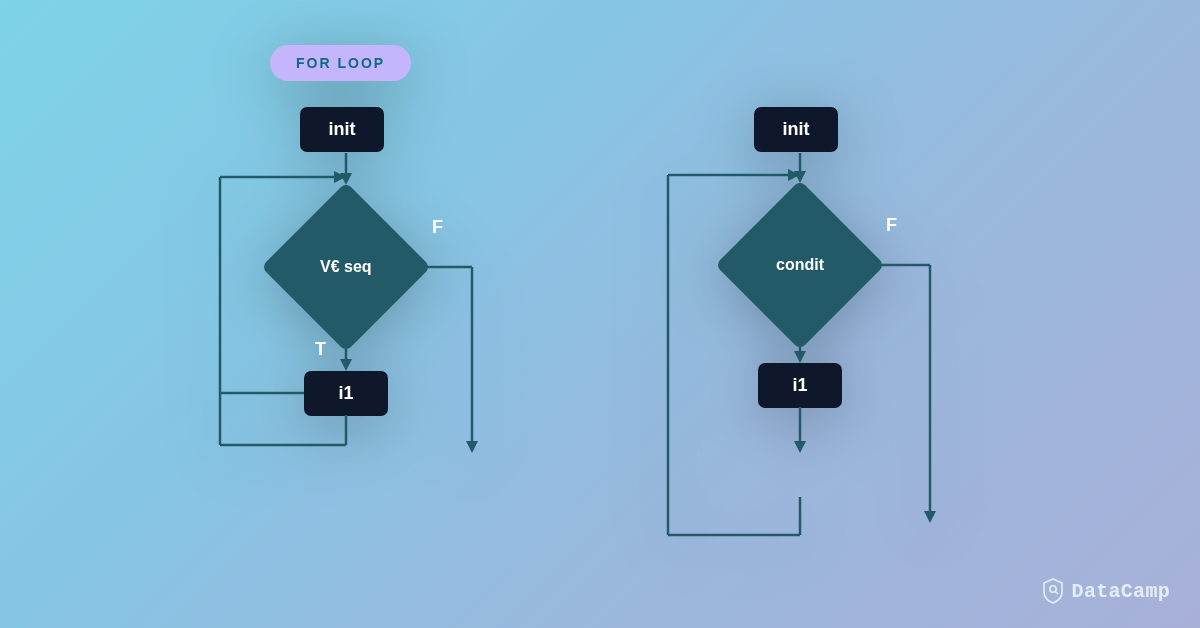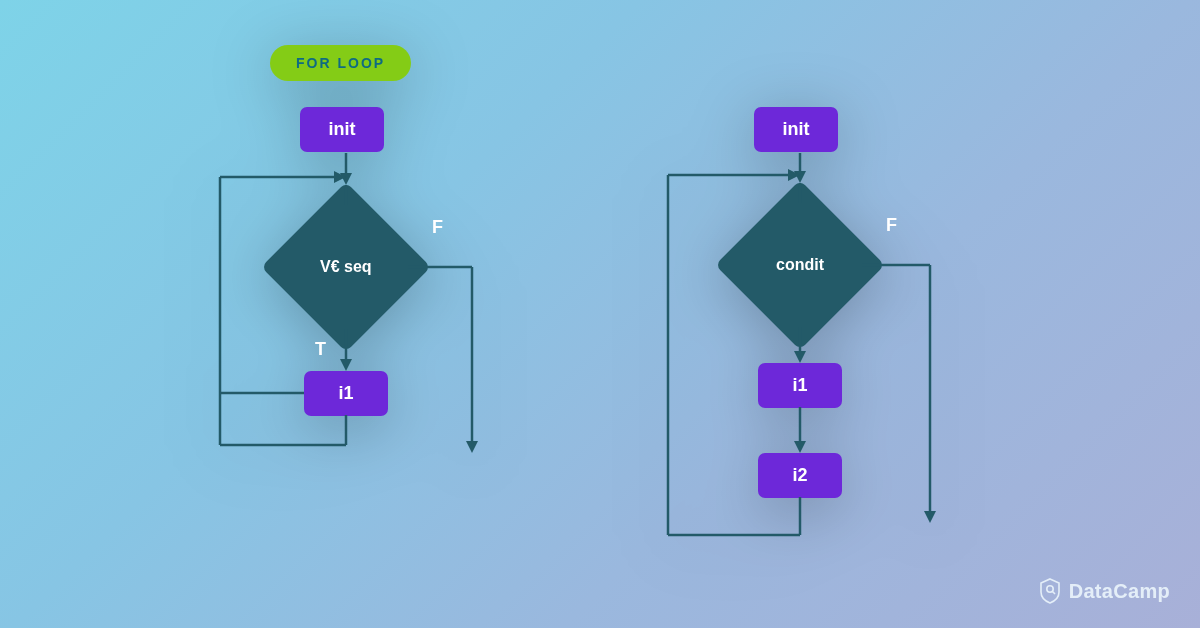--- a/index.html
+++ b/index.html
@@ -12,32 +12,32 @@
   overflow: hidden;
 }
 .diagram-wrap {
   position: absolute;
   filter: drop-shadow(0 10px 30px rgba(0,0,0,0.25));
 }
 .diagram-left { left: 180px; top: 45px; width: 340px; height: 420px; }
 .diagram-right { left: 620px; top: 45px; width: 360px; height: 520px; }
 
 .pill {
-  background: #84cc16;
+  background: #c4b5fd;
   color: #0f6b82;
   font-weight: 700;
   font-size: 14px;
   letter-spacing: 2px;
   padding: 10px 26px;
   border-radius: 999px;
   display: inline-block;
   position: absolute;
 }
 .box {
-  background: #6d28d9;
+  background: #0f172a;
   color: #fff;
   font-weight: 700;
   font-size: 18px;
   padding: 12px 28px;
   border-radius: 7px;
   position: absolute;
   text-align: center;
   min-width: 84px;
 }
 .diamond {
@@ -76,21 +76,21 @@
 .logo {
   position: absolute;
   right: 30px;
   bottom: 24px;
   display: flex;
   align-items: center;
   gap: 8px;
   color: #eaf4fb;
   opacity: 0.92;
 }
-.logo-text { font-size: 20px; font-weight: 600; letter-spacing: 0.3px; }
+.logo-text { font-size: 20px; font-weight: 600; letter-spacing: 0.3px; font-family: Liberation Mono, monospace; }
 </style>
 </head>
 <body>
 
 <div class="diagram-wrap diagram-left">
   <span class="pill" style="left:90px; top:0;">FOR LOOP</span>
   <span class="box" style="left:120px; top:62px;">init</span>
   <div class="diamond" style="left:106px; top:162px;">
     <span class="diamond-label">V€ seq</span>
   </div>
@@ -121,21 +121,20 @@
   </svg>
 </div>
 
 <div class="diagram-wrap diagram-right">
   <span class="box" style="left:134px; top:62px;">init</span>
   <div class="diamond" style="left:120px; top:160px;">
     <span class="diamond-label">condit</span>
   </div>
   <span class="edge-label" style="left:266px; top:170px;">F</span>
   <span class="box" style="left:138px; top:318px;">i1</span>
-  <span class="box" style="left:138px; top:408px;">i2</span>
 
   <svg class="connectors">
 
     <line class="c-line" x1="180" y1="108" x2="180" y2="130"></line>
     <polygon class="c-arrow" points="180,138 174,126 186,126"></polygon>
 
     <line class="c-line" x1="180" y1="138" x2="180" y2="158"></line>
 
     <line class="c-line" x1="180" y1="282" x2="180" y2="310"></line>
     <polygon class="c-arrow" points="180,318 174,306 186,306"></polygon>

